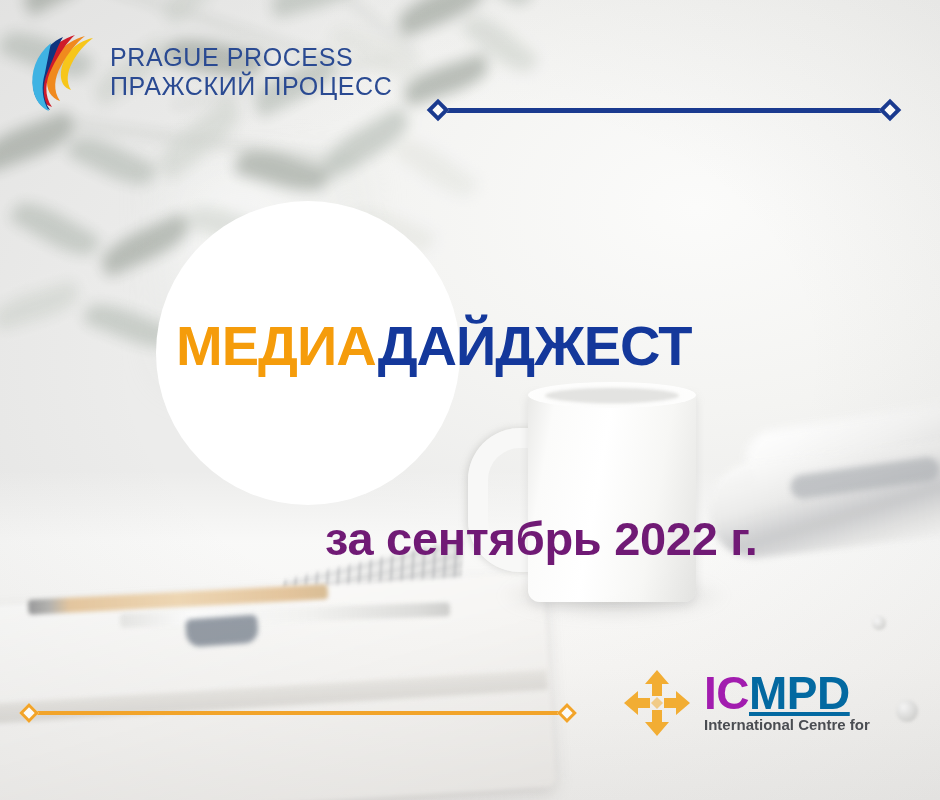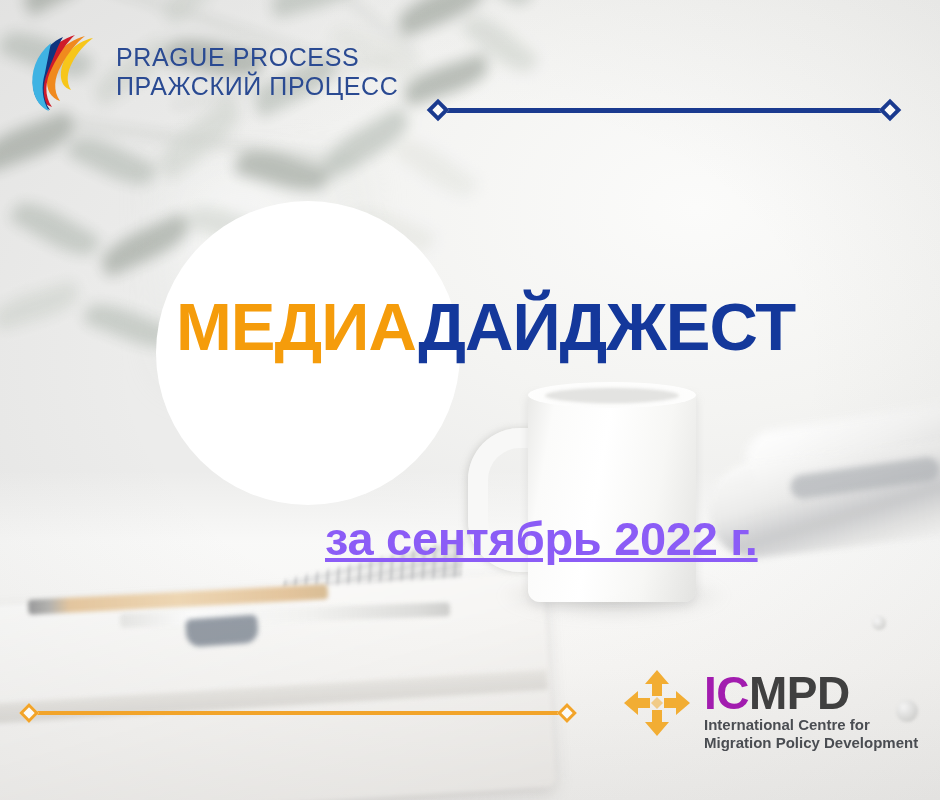--- a/index.html
+++ b/index.html
@@ -229,21 +229,21 @@
     background: #ffffff;
     border-radius: 50%;
   }
 
   
   .pp-logo {
     position: absolute;
     left: 30px; top: 32px;
     display: flex;
     align-items: center;
-    gap: 12px;
+    gap: 6px;
   }
   .pp-mark { width: 74px; height: 80px; display: block; }
   .pp-words {
     display: flex;
     flex-direction: column;
     line-height: 1.02;
     color: #1f3c88;
   }
   .pp-line1, .pp-line2 {
     font-size: 25px;
@@ -271,60 +271,59 @@
   .rule-navy .dia { border: 4px solid #1a3a8f; background: #fbfbfa; }
   .rule-navy .bar { height: 5px; background: #1a3a8f; margin: 0 -3px; }
 
   .rule-orange { left: 22px; top: 706px; width: 552px; }
   .rule-orange .dia { width: 14px; height: 14px; border: 3px solid #f2a42a; background: #fbfaf8; }
   .rule-orange .bar { height: 4px; background: #f2a42a; margin: 0 -2px; }
 
   
   .headline {
     position: absolute;
-    left: 176px; top: 293px;
-    font-size: 67px;
+    left: 176px; top: 318px;
+    font-size: 56px;
     font-weight: bold;
     letter-spacing: -1px;
     line-height: 1;
     white-space: nowrap;
   }
   .hl-media { color: #f59c0b; }
   .hl-digest { color: #14389b; }
 
   .subtitle {
     position: absolute;
     left: 325px; top: 511px;
     font-size: 47px;
     font-weight: bold;
-    color: #8b5cf6;
+    color: #701a75;
     letter-spacing: -.3px;
     white-space: nowrap;
-    text-decoration: underline;
   }
 
   
   .icmpd {
     position: absolute;
     left: 622px; top: 668px;
     display: flex;
     align-items: flex-start;
     gap: 12px;
   }
   .icmpd-mark { width: 70px; height: 70px; display: block; }
   .icmpd-text { padding-top: 4px; }
   .icmpd-word {
     font-size: 46px;
     font-weight: bold;
     letter-spacing: -.5px;
     line-height: .95;
     white-space: nowrap;
   }
   .ic { color: #a21caf; }
-  .mpd { color: #404040; }
+  .mpd { color: #0369a1; text-decoration: underline; }
   .icmpd-tag {
     margin-top: 5px;
     font-size: 15px;
     font-weight: bold;
     color: #4a4d52;
     line-height: 1.25;
     white-space: nowrap;
   }
 </style>
 </head>
@@ -451,18 +450,17 @@
           <path d="M68 35 L54 47 L54 40 L42 40 L42 30 L54 30 L54 23 Z"></path>
 
           <path d="M35 29 L41 35 L35 41 L29 35 Z" opacity=".55"></path>
         </g>
       </svg>
     </span>
     <span class="icmpd-text">
       <span class="icmpd-word"><span class="ic">IC</span><span class="mpd">MPD</span></span>
       <span class="icmpd-tag">
         <span>International Centre for</span><br>
-        <span>Migration Policy Development</span>
       </span>
     </span>
   </div>
 
 </div>
 
 </body></html>

